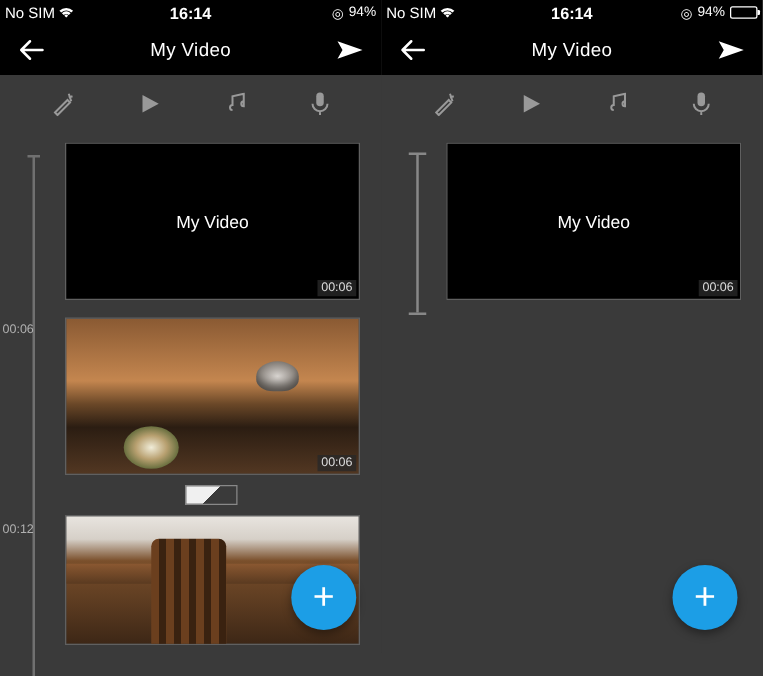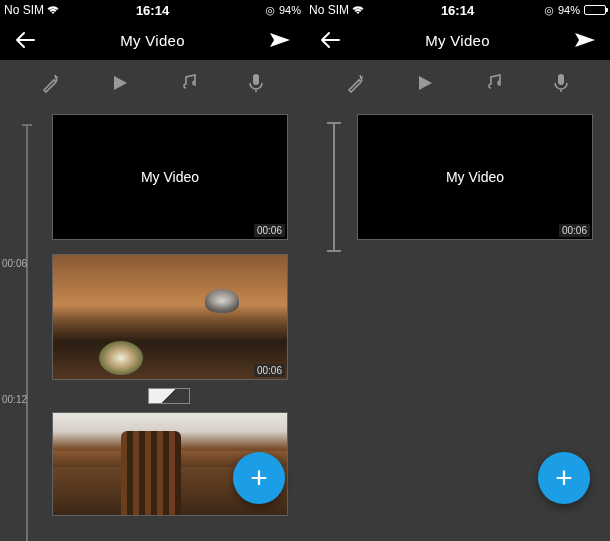--- a/index.html
+++ b/index.html
@@ -183,21 +183,21 @@
         <rect x="5" y="1" width="6" height="11" rx="3" fill="#999"></rect>
         <path d="M2 10 A6 6 0 0 0 14 10 M8 16 V19" stroke="#999" stroke-width="1.6" fill="none"></path>
       </svg>
   </div>
 
   <div class="timeline" style="height:430px">
     <div class="ruler">
       <div class="ruler-tick" style="top:0"></div>
     </div>
     <span class="time-label" style="top:144px">00:06</span>
-    <span class="time-label" style="top:280px">00:12</span>
+    <span class="time-label" style="top:304px">00:12</span>
 
     <div class="clip clip-black" style="margin-top:8px">
       <span>My Video</span>
       <span class="clip-duration">00:06</span>
     </div>
 
     <div class="clip clip-photo1" style="margin-top:14px">
       <div class="jar1"></div>
       <div class="jar2"></div>
       <span class="clip-duration">00:06</span>

